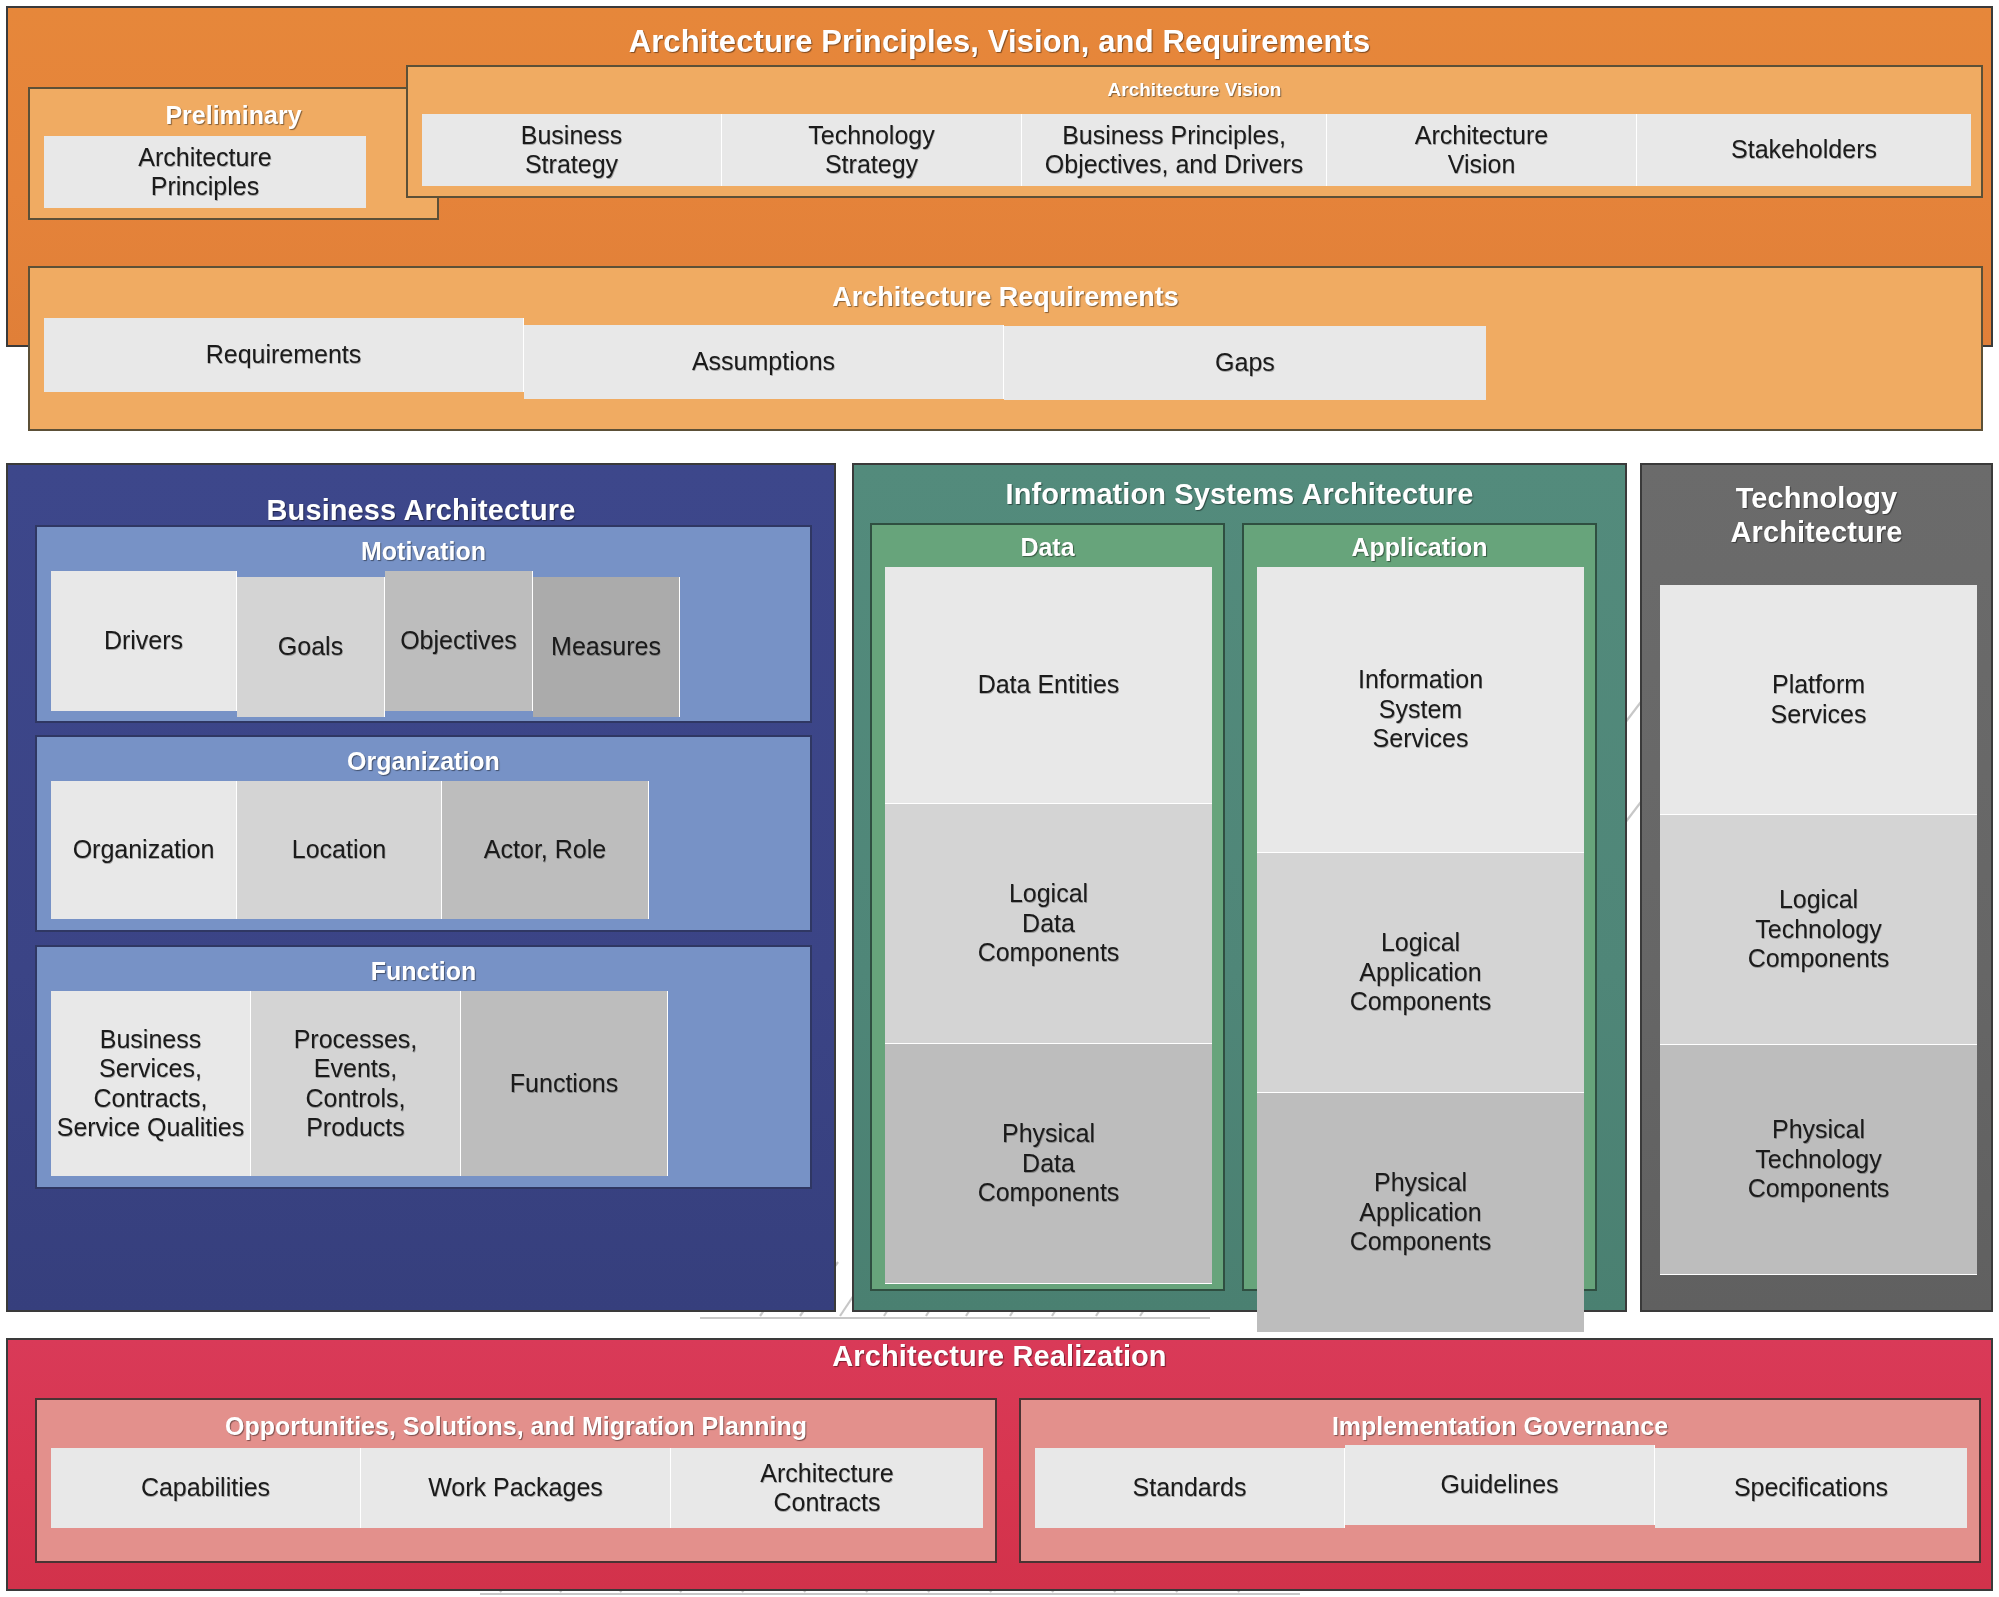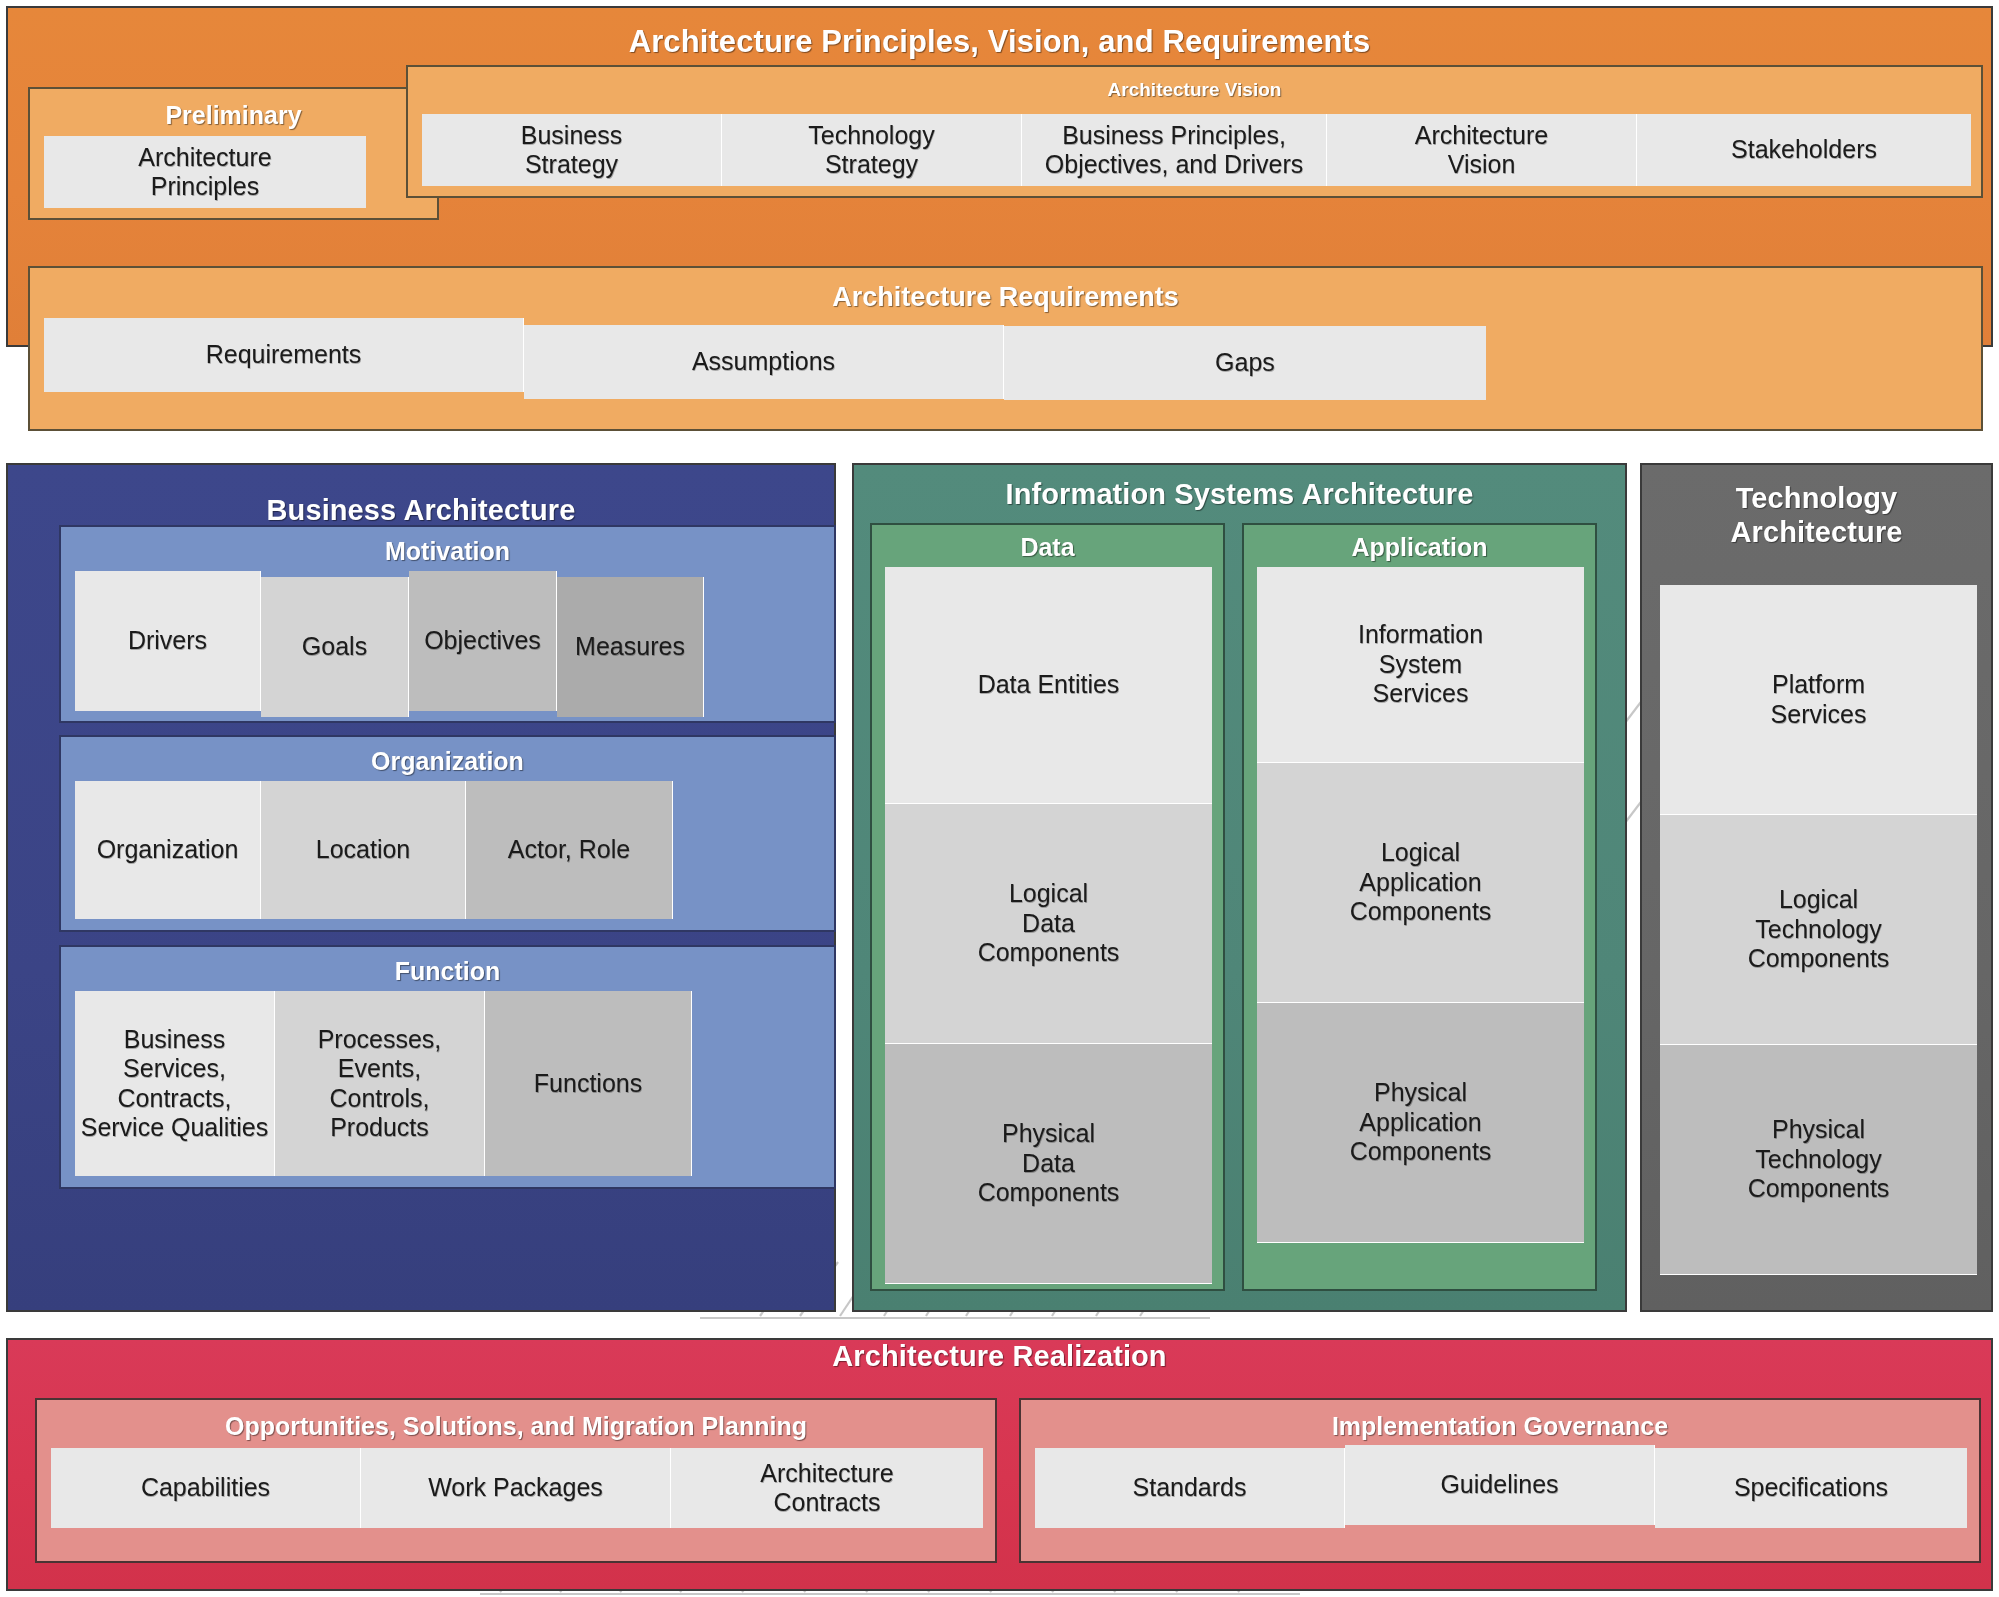--- a/index.html
+++ b/index.html
@@ -109,21 +109,20 @@
   #biz-arch {
     left: 6px; top: 463px; width: 830px; height: 849px;
     background: linear-gradient(180deg, #3d478b 0%, #3b4486 60%, #363f7d 100%);
   }
   #biz-arch > .band-title { font-size: 29px; padding-top: 29px; }
 
   .subpanel {
     position: absolute;
     background: #7792c6;
     border: 2px solid #2f3763;
-    margin-left: 24px;
   }
   .subpanel > .panel-title { font-size: 25px; padding-top: 10px; }
 
   #motivation { left: 27px; top: 60px; width: 777px; height: 198px; }
   #organization { left: 27px; top: 270px; width: 777px; height: 197px; }
   #function { left: 27px; top: 480px; width: 777px; height: 244px; }
 
   
   .stagger { position: absolute; left: 14px; top: 44px; }
   .stagger .cell {
@@ -303,21 +302,21 @@
       <div class="isstack">
         <div class="cell g1" style="height:237px">Data Entities</div>
         <div class="cell g2" style="height:240px">Logical<br>Data<br>Components</div>
         <div class="cell g3" style="height:240px">Physical<br>Data<br>Components</div>
       </div>
     </div>
 
     <div class="iscol" id="iscol-app">
       <div class="panel-title">Application</div>
       <div class="isstack">
-        <div class="cell g1" style="height:196px">Information<br>System<br>Services</div>
+        <div class="cell g1" style="height:286px">Information<br>System<br>Services</div>
         <div class="cell g2" style="height:240px">Logical<br>Application<br>Components</div>
         <div class="cell g3" style="height:240px">Physical<br>Application<br>Components</div>
       </div>
     </div>
   </div>
 
   <div class="band" id="tech-arch">
     <div class="band-title">Technology<br>Architecture</div>
     <div id="techstack">
       <div class="cell g1" style="height:230px">Platform<br>Services</div>

